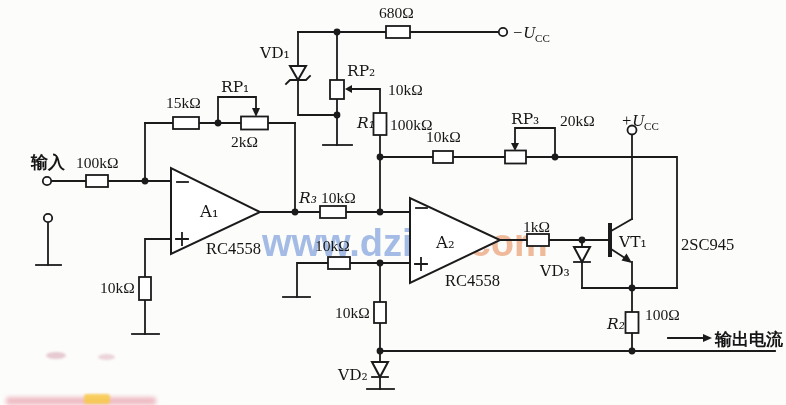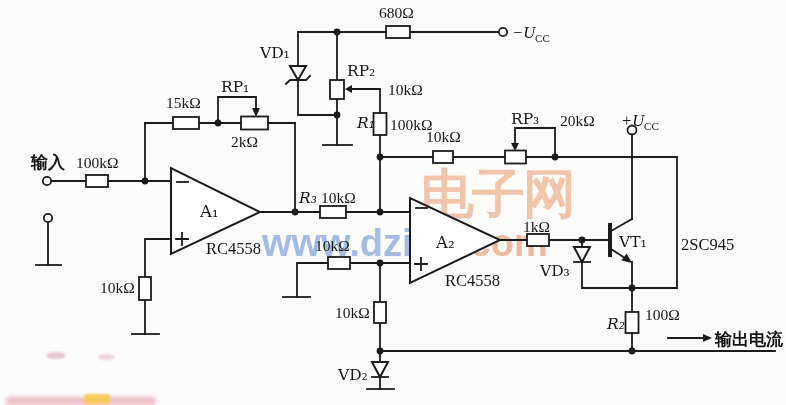--- a/index.html
+++ b/index.html
@@ -29,21 +29,20 @@
   .nm{font-family:"DejaVu Serif","DejaVu Sans",serif;}
   .it{font-style:italic;}
   .sub{font-size:11px;}
   .big{font-size:16.5px;}
 </style>
 </head>
 <body>
 
 <div class="stage">
 
-  <div class="wm wm-suffix">电子网</div>
   <div class="wm wm-url"><span class="blue">www.dziuu</span><span class="orange">.com</span></div>
 
   <div class="artifact smudge1"></div>
   <div class="artifact smudge2"></div>
   <div class="artifact redline"></div>
   <div class="artifact yellowblob"></div>
 
   <svg width="786" height="405" viewBox="0 0 786 405">
 
     <g>

